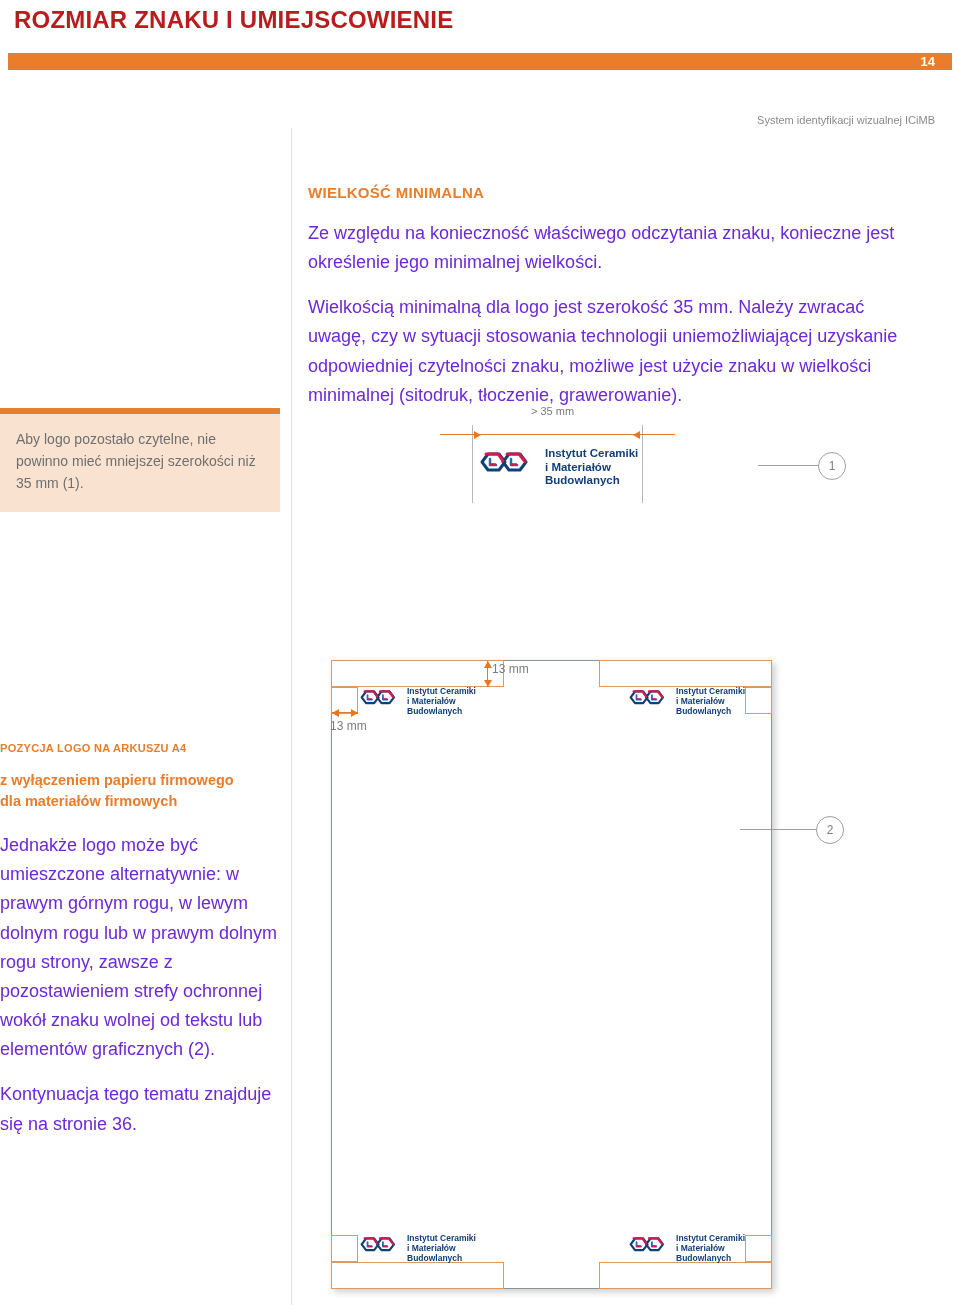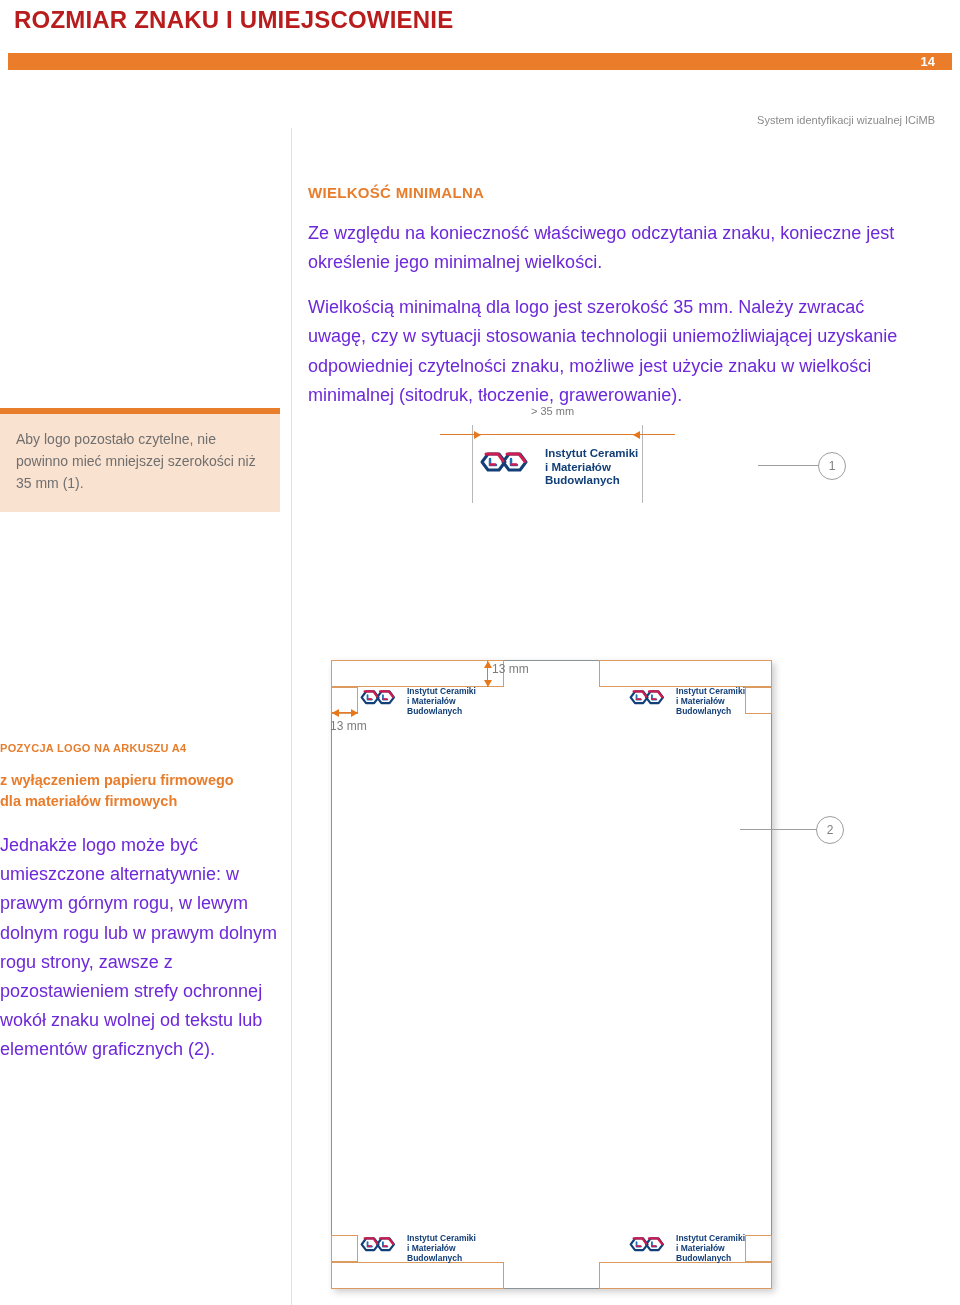--- a/index.html
+++ b/index.html
@@ -291,20 +291,21 @@
 <div class="marker-line" style="left:758px; top:465px; width:62px;"></div>
 <div class="marker" style="left:818px; top:452px;">1</div>
 
 <div class="sec2">
   <div class="sec2-head">POZYCJA LOGO NA ARKUSZU A4</div>
   <div class="sec2-sub">
     <div>z wyłączeniem papieru firmowego</div>
     <div>dla materiałów firmowych</div>
   </div>
   <p class="body-p">Jednakże logo może być umieszczone alternatywnie: w prawym górnym rogu, w lewym dolnym rogu lub w prawym dolnym rogu strony, zawsze z pozostawieniem strefy ochronnej wokół znaku wolnej od tekstu lub elementów graficznych (2).</p>
+  <p class="body-p">Kontynuacja tego tematu znajduje się na stronie 36.</p>
 </div>
 
 <div class="a4">
 
   <div class="guide-box" style="left:-1px; top:-1px; width:173px; height:27px;"></div>
   <div class="guide-box" style="left:-1px; top:26px; width:27px; height:27px;"></div>
 
   <div class="guide-box" style="right:-1px; top:-1px; width:173px; height:27px;"></div>
   <div class="guide-box" style="right:-1px; top:26px; width:27px; height:27px;"></div>
 

